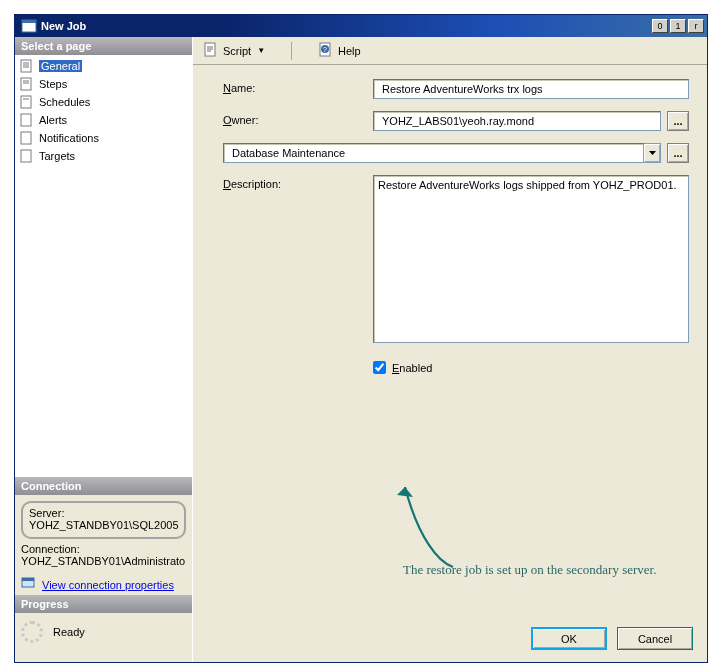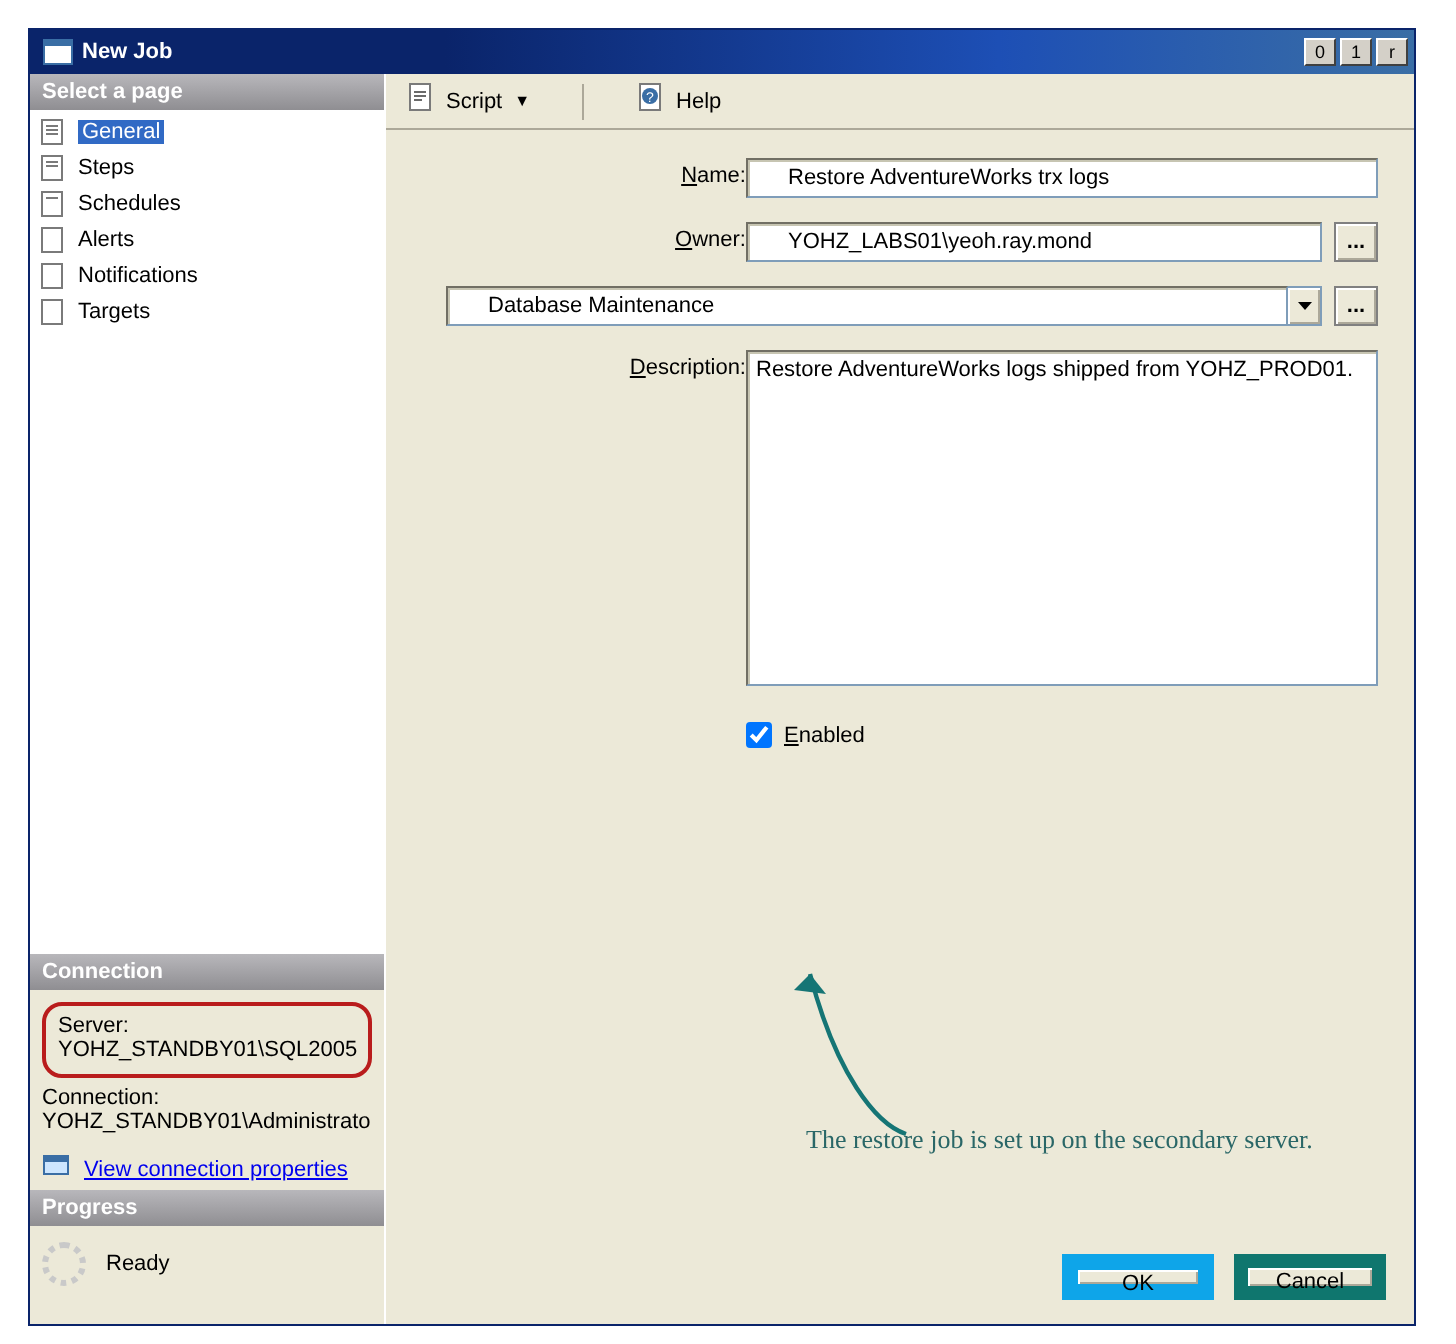--- a/index.html
+++ b/index.html
@@ -86,21 +86,21 @@
   .page-icon {
     width:16px;height:16px;display:inline-flex;align-items:center;justify-content:center;
   }
   .conn-block {
     background:#ece9d8;
     padding: 6px 6px 4px 6px;
     font-size:11px;
     flex:0 0 auto;
   }
   .server-box {
-    border:2px solid #b91c1c;
+    border:2px solid #a3a3a3;
     border-radius:10px;
     padding:4px 6px 6px 6px;
     margin-bottom:4px;
   }
   .conn-label { margin-top:4px; }
   .link-row {
     display:flex;align-items:flex-end;gap:5px; margin-top:8px;
   }
   .link { color:#0000ee; text-decoration:underline; cursor:pointer;}
   .progress-block {
@@ -128,28 +128,28 @@
   .drop-arrow{font-size:8px;color:#000;margin-left:2px;}
   .tool-div{width:1px;height:18px;background:#aca899;margin:0 2px;}
   .form-area{
     padding:14px 18px 8px 30px;
     position:relative;
   }
   .form-row{
     display:flex;align-items:flex-start; margin-bottom:12px;
   }
   .form-row .lbl{
-    width:150px; padding-top:3px;text-align:right;
+    width:150px; padding-top:3px;
   }
   .form-row .lbl u{text-decoration:underline;}
   .txt-input{
     flex:1; height:20px;
     border:1px solid #7f9db9;
     border-top-color:#716f64; border-left-color:#716f64;
-    background:#fff; padding:2px 20px; font:inherit;
+    background:#fff; padding:2px 8px; font:inherit;
     box-shadow: inset 1px 1px 0 #c7c5b2;
   }
   .ellipsis-btn{
     width:22px;height:20px;margin-left:6px;
     border:1px solid #808080;
     background:#ece9d8;
     display:flex;align-items:center;justify-content:center;
     font-weight:bold;
     box-shadow: inset 1px 1px 0 #fff, inset -1px -1px 0 #aca899;
     cursor:default;
@@ -193,28 +193,28 @@
     width:90px;height:110px;
     pointer-events:none;
   }
   .btn-row{
     position:absolute;
     right:14px; bottom:12px;
     display:flex; gap:10px;
   }
   .dlg-btn{
     width:76px;height:23px;
-    border:7px solid #0f766e;
+    border:1px solid #0f766e;
     background:#ece9d8;
     font:inherit;
     box-shadow: inset 1px 1px 0 #fff, inset -1px -1px 0 #aca899;
     cursor:default;
   }
   .dlg-btn.default{
-    border:8px solid #0ea5e9;
+    border:2px solid #0ea5e9;
     box-shadow: inset 1px 1px 0 #fff, inset -1px -1px 0 #aca899;
   }
 </style>
 </head>
 <body>
 
 <div class="window">
 
   <div class="titlebar">
     <span class="sys-icon">

